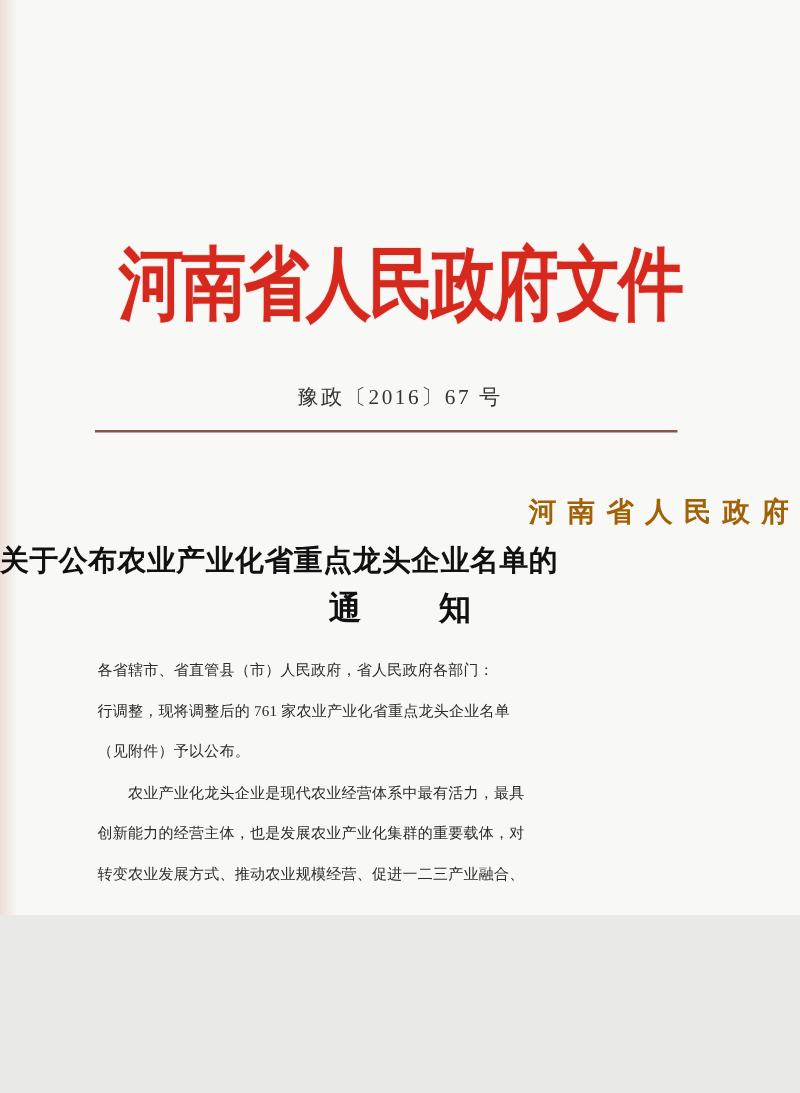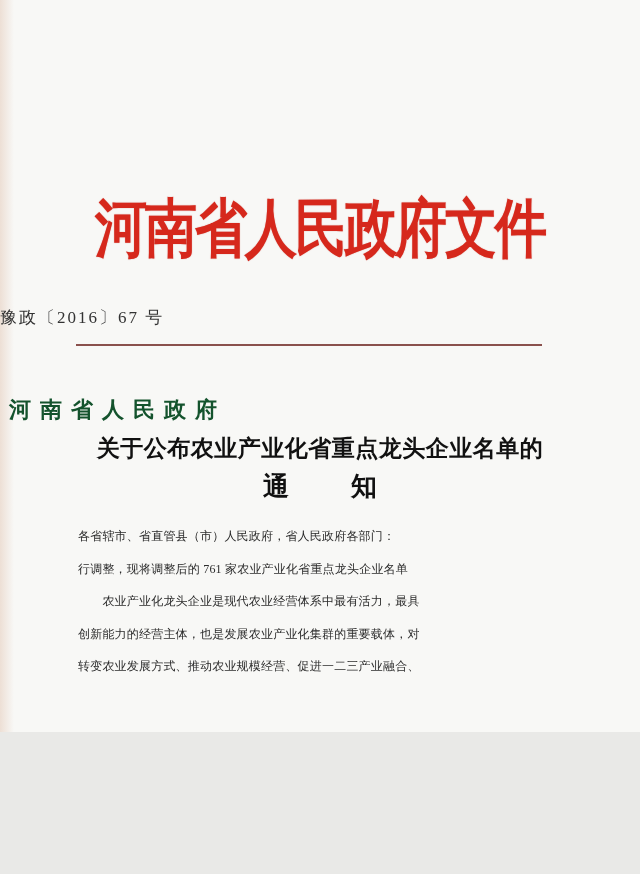--- a/index.html
+++ b/index.html
@@ -35,41 +35,41 @@
     font-weight:bold;
     letter-spacing:-2px;
     line-height:64px;
     transform:scaleY(1.22);
     transform-origin:center top;
     white-space:nowrap;
     text-shadow:0 0 1px rgba(180,30,20,.5);
   }
   .doc-num{
     position:absolute;top:306px;left:0;width:640px;
-    text-align:left;
+    text-align:center;
     font-size:17px;
     letter-spacing:2px;
     color:#333;
   }
   .red-line{
     position:absolute;top:344px;left:76px;width:466px;height:2px;
     background:var(--separator);
   }
   .t1{
     position:absolute;top:395px;left:0;width:640px;
-    text-align:left;
+    text-align:right;
     font-size:22px;font-weight:bold;
     letter-spacing:9px;
     text-indent:9px; 
-    color:#14532d;
+    color:#a16207;
     white-space:nowrap;
   }
   .t2{
     position:absolute;top:433px;left:0;width:640px;
-    text-align:center;
+    text-align:left;
     font-size:23px;font-weight:bold;
     letter-spacing:0.5px;
     color:#111;
     white-space:nowrap;
   }
   .t3{
     position:absolute;top:469px;left:0;width:640px;
     display:flex;justify-content:center;gap:62px;
     font-size:26px;font-weight:bold;
     color:#111;
@@ -109,19 +109,20 @@
   <div class="t2">关于公布农业产业化省重点龙头企业名单的</div>
 
   <div class="t3">
     <span>通</span>
     <span>知</span>
   </div>
 
   <div class="body-text">
     <div class="body-line">各省辖市、省直管县（市）人民政府，省人民政府各部门：</div>
     <div class="body-line">行调整，现将调整后的 761 家农业产业化省重点龙头企业名单</div>
+    <div class="body-line">（见附件）予以公布。</div>
     <div class="body-line">　　农业产业化龙头企业是现代农业经营体系中最有活力，最具</div>
     <div class="body-line">创新能力的经营主体，也是发展农业产业化集群的重要载体，对</div>
     <div class="body-line">转变农业发展方式、推动农业规模经营、促进一二三产业融合、</div>
   </div>
 
   <div class="pagenum">— 1 —</div>
 </div>
 
 </body></html>

